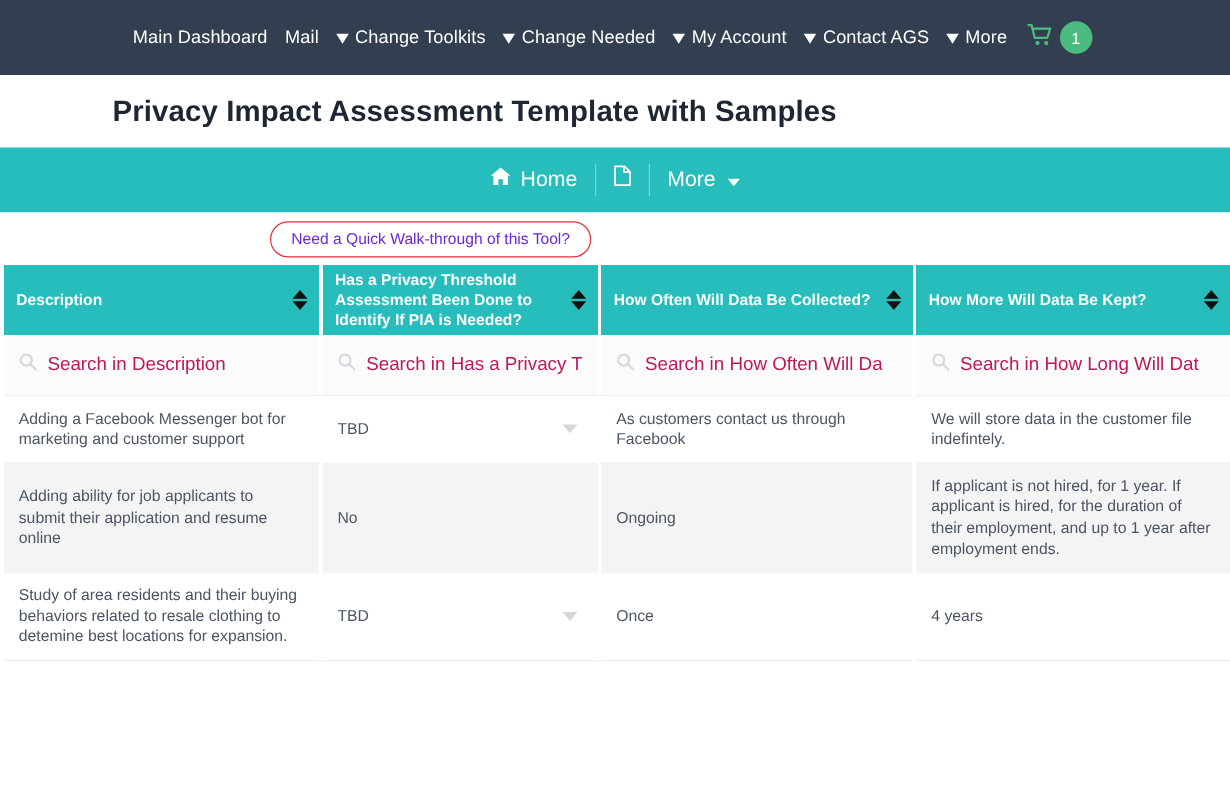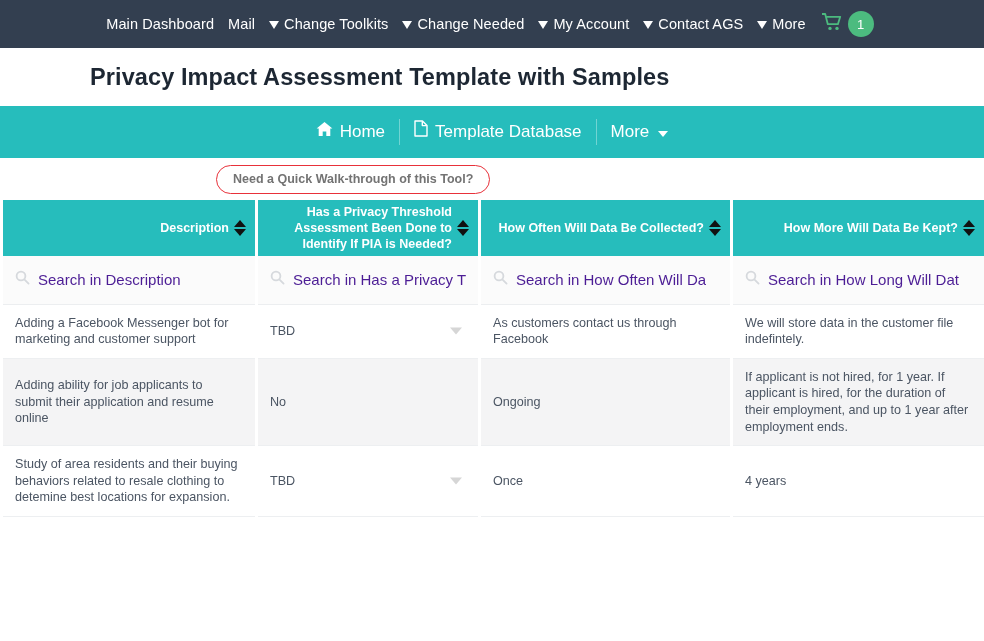--- a/index.html
+++ b/index.html
@@ -5,21 +5,21 @@
   * { box-sizing: border-box; margin: 0; padding: 0; }
   html, body {
     width: 984px; height: 641px;
     font-family: "Liberation Sans", sans-serif;
     background: #ffffff;
     overflow: hidden;
   }
 
   
   .topnav {
-    height: 48px;
+    height: 60px;
     background: #333f50;
     display: flex;
     align-items: center;
     justify-content: center;
     gap: 14px;
     padding-right: 4px;
   }
   .topnav-item {
     color: #ffffff;
     font-size: 14.5px;
@@ -99,48 +99,47 @@
   
   .walk-band {
     height: 42px;
     background: #ffffff;
     display: flex;
     align-items: center;
     padding-left: 216px;
   }
   .walk-btn {
     border: 1.5px solid #e8313a;
-    color: #737373;
+    color: #6d28d9;
     background: #ffffff;
     border-radius: 18px;
     font-size: 12.5px;
     padding: 6px 16px 7px;
     cursor: pointer;
     font-family: "Liberation Sans", sans-serif;
     white-space: nowrap;
-    font-weight: bold;
   }
 
   
   .table-wrap { width: 984px; }
   table.dt { border-collapse: collapse; width: 984px; table-layout: fixed; }
 
   col.c0 { width: 255px; }
   col.c1 { width: 223px; }
   col.c2 { width: 252px; }
   col.c3 { width: 254px; }
 
   thead th {
     background: #26bdbc;
     color: #ffffff;
     font-size: 12.5px;
     font-weight: bold;
     height: 55px;
     vertical-align: middle;
-    text-align: right;
+    text-align: left;
     border-left: 3px solid #ffffff;
     border-right: 0;
     padding: 4px 26px 4px 10px;
     position: relative;
     line-height: 1.28;
     cursor: pointer;
   }
   thead th:last-child { border-right: 3px solid #ffffff; }
   .sort-ico {
     position: absolute;
@@ -167,21 +166,21 @@
     background: #fbfbfb;
     height: 48px;
     border-left: 3px solid #ffffff;
     border-bottom: 1px solid #eceef0;
     padding: 0;
     vertical-align: middle;
   }
   tr.search-row td:last-child { border-right: 3px solid #ffffff; }
   .search-cell { display: flex; align-items: center; gap: 8px; padding: 0 12px; overflow: hidden; }
   .search-text {
-    color: #4c1d95;
+    color: #be185d;
     font-size: 15px;
     white-space: nowrap;
     overflow: hidden;
   }
 
   tbody.body-rows td {
     font-size: 12.6px;
     color: #4b5563;
     padding: 10px 12px;
     vertical-align: middle;
@@ -266,21 +265,20 @@
     <span>Home</span>
   </div>
   <div class="subnav-sep"></div>
   <div class="subnav-item">
     <span>
       <svg width="14" height="17" viewBox="0 0 14 17" aria-hidden="true">
         <path d="M1 1h7.5L13 5.5V16H1z" fill="none" stroke="#ffffff" stroke-width="1.4" stroke-linejoin="round"></path>
         <path d="M8.3 1.2v4.4H12.8" fill="none" stroke="#ffffff" stroke-width="1.4" stroke-linejoin="round"></path>
       </svg>
     </span>
-    <span>Template Database</span>
   </div>
   <div class="subnav-sep"></div>
   <div class="subnav-item">
     <span>More</span>
     <span class="sub-caret"></span>
   </div>
 </div>
 
 <div class="walk-band">
   <button class="walk-btn">Need a Quick Walk-through of this Tool?</button>

